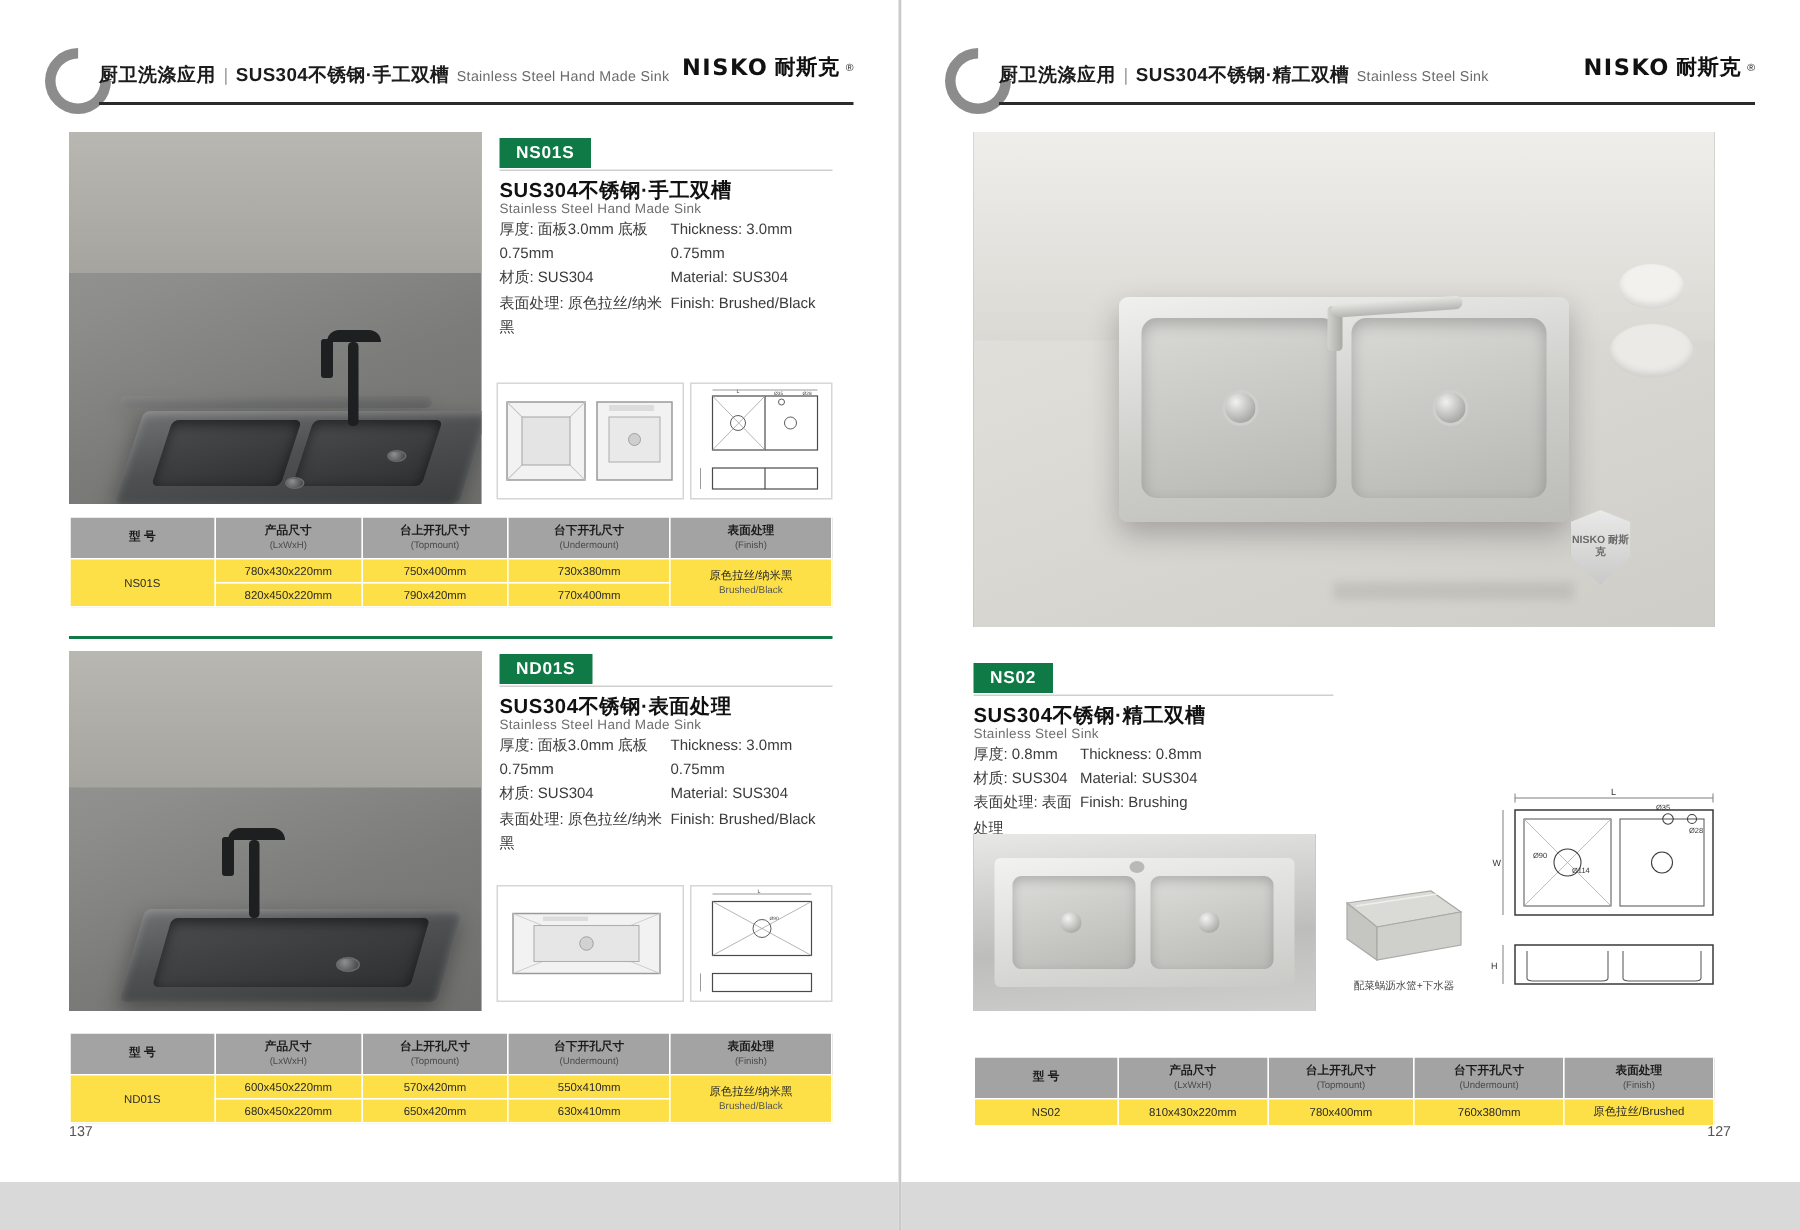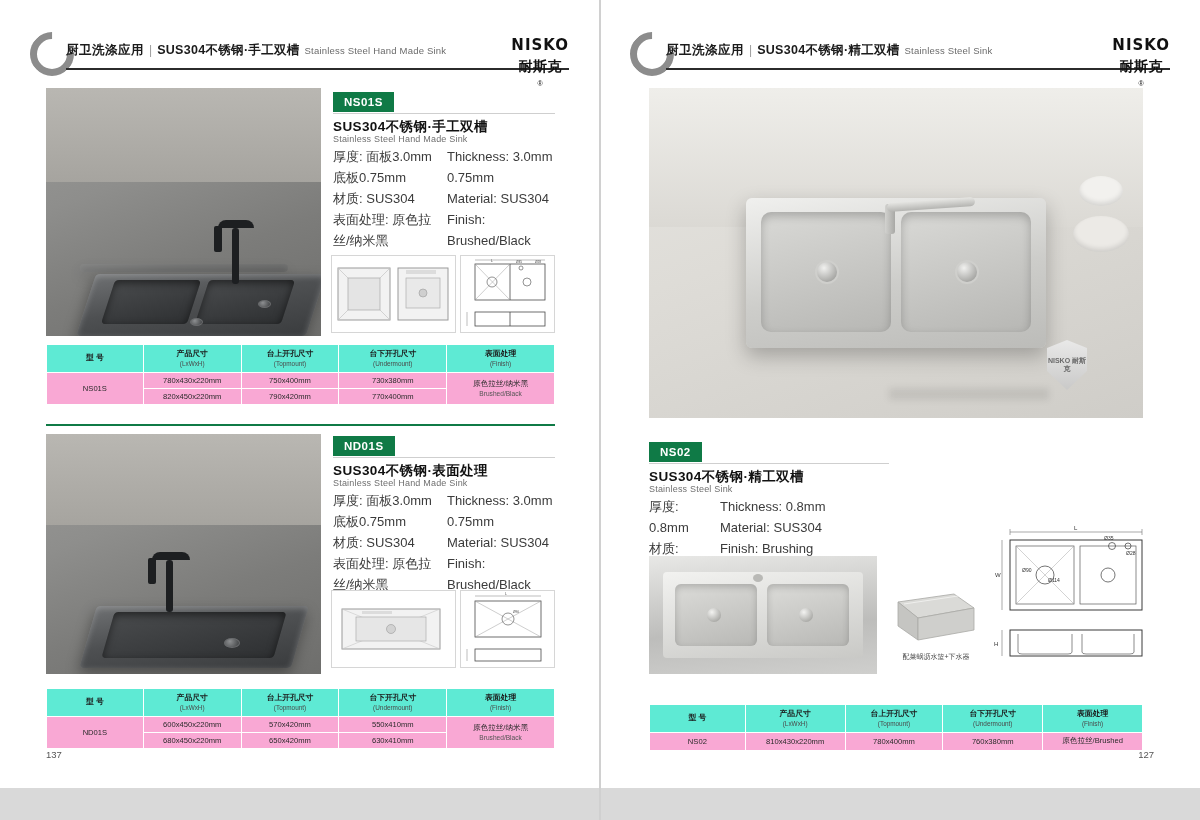--- a/index.html
+++ b/index.html
@@ -43,21 +43,21 @@
   .hdr-cn1 { font-size:12.5px; color:#1b1b1b; font-weight:bold; letter-spacing:0.5px; }
   .hdr-bar { color:#9b9b9b; font-size:12px; }
   .hdr-cn2 { font-size:12.5px; color:#1b1b1b; font-weight:bold; letter-spacing:0.3px; }
   .hdr-en { font-size:9.5px; color:#6b6b6b; letter-spacing:0.2px; }
   .hdr-rule {
     position:absolute; left:36px; right:0; top:42px;
     height:2px; background:#2b2b2b;
   }
   .brand {
     position:absolute; right:0; top:10px;
-    display:flex; align-items:center; gap:4px;flex-direction:column;
+    display:flex; align-items:center; gap:4px;
   }
   .brand-nisko {
     font-size:15px; font-weight:bold; color:#111; letter-spacing:1px;
     font-family:"DejaVu Sans", sans-serif;
   }
   .brand-cn { font-size:14px; font-weight:bold; color:#111; letter-spacing:0.5px; }
   .brand-r { font-size:7px; color:#111; vertical-align:super; }
 
   .photo {
     position:absolute;
@@ -130,40 +130,40 @@
   .tag-rule {
     position:absolute; height:1px; background:#cfcfcf;
   }
   .tt-cn {
     position:absolute; font-size:13.5px; font-weight:bold; color:#111; letter-spacing:0.4px;
   }
   .tt-en {
     position:absolute; font-size:9px; color:#6f6f6f; letter-spacing:0.2px;
   }
   .spec {
-    position:absolute; font-size:13px; color:#3b3b3b; line-height:1.62; white-space:pre-line;
+    position:absolute; font-size:10px; color:#3b3b3b; line-height:1.62; white-space:pre-line;
   }
 
   
   .draw {
     position:absolute; background:#fff; border:1px solid #d6d6d6;
   }
   .draw-plain { position:absolute; }
 
   
   .tbl { position:absolute; border-collapse:collapse; }
   .tbl td, .tbl th {
     border:1px solid #ffffff;
     text-align:center; vertical-align:middle;
     font-size:7.6px; color:#2a2a2a;
-    background:#f9a8d4;
+    background:#fde047;
     padding:3px 2px;
   }
   .tbl thead th {
-    background:#5eead4; color:#1b1b1b; font-weight:bold;
+    background:#a3a3a3; color:#1b1b1b; font-weight:bold;
     font-size:7.8px; line-height:1.35; padding:4px 2px;
   }
   .tbl thead th .sub { font-size:6.4px; color:#4a4a4a; font-weight:normal; display:block; }
   .tbl td.finish { line-height:1.4; }
   .tbl td.finish .en { font-size:6.6px; color:#555; display:block; }
 
   .divider {
     position:absolute; height:2px; background:#0f7a46;
   }
   .pagenum {

